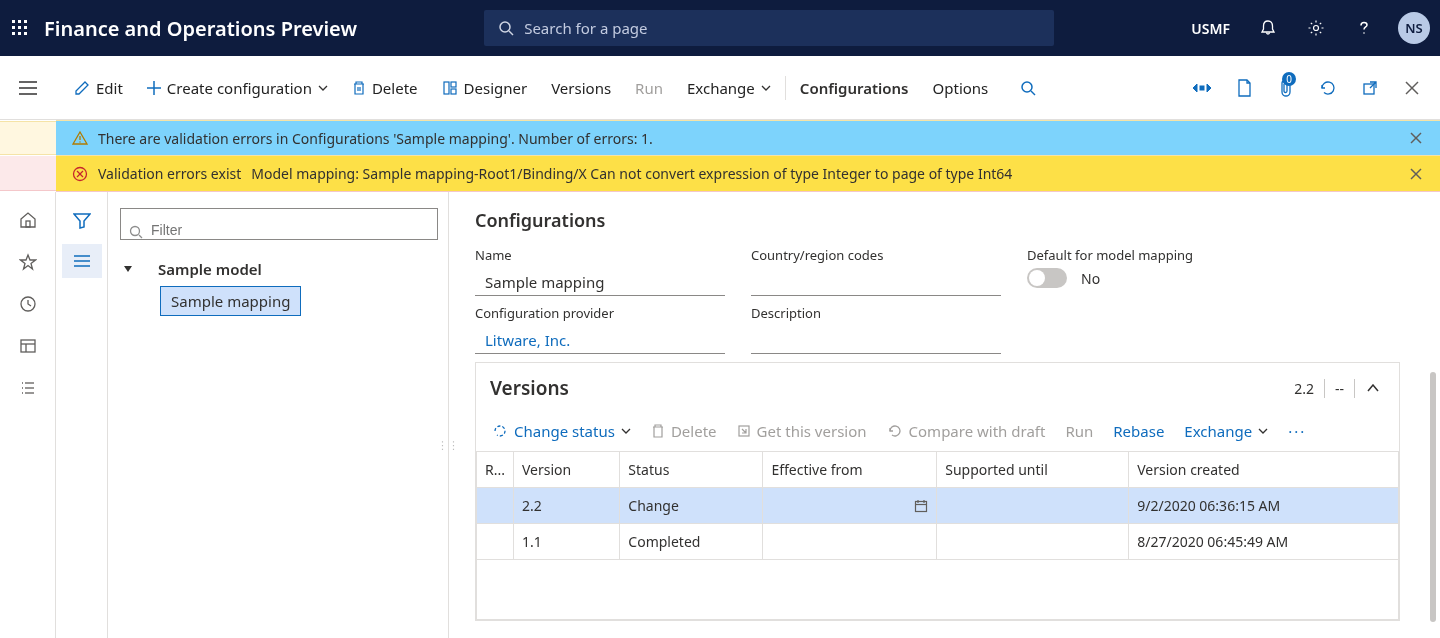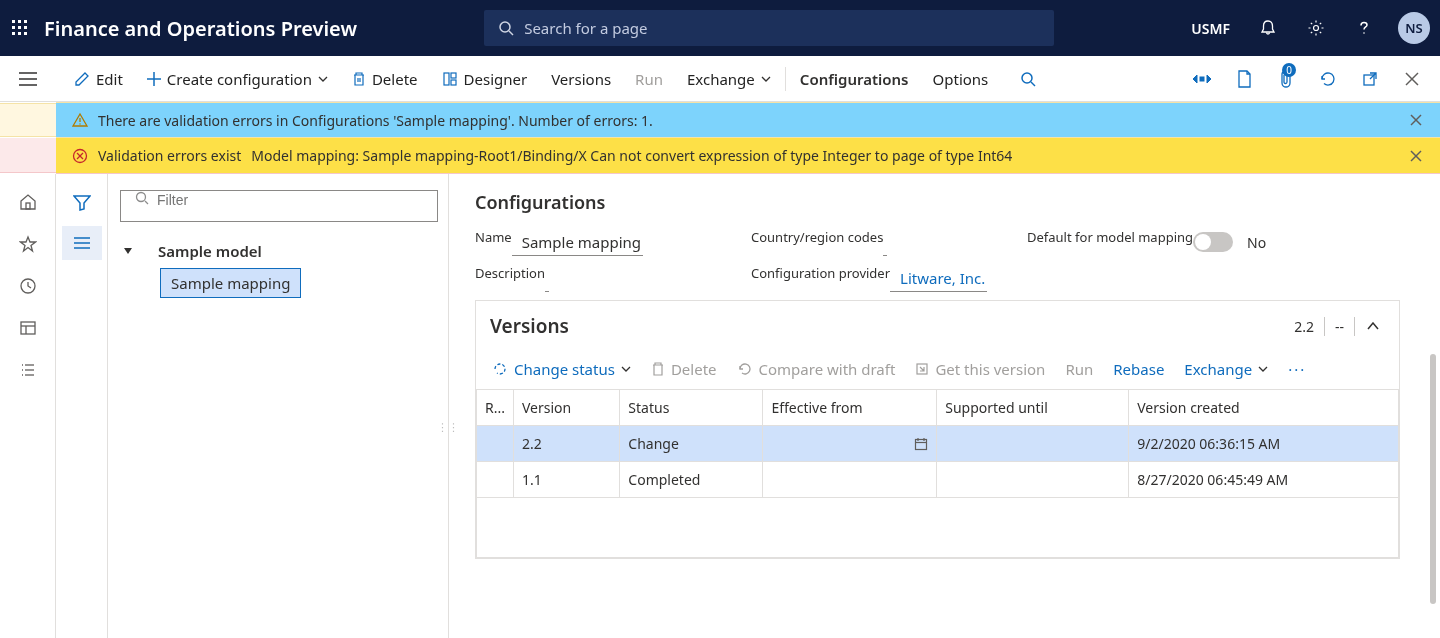--- a/index.html
+++ b/index.html
@@ -14,21 +14,21 @@
   .search-wrap { flex:0 0 570px; display:flex; justify-content:flex-start; }
   .search-box { width:570px; height:36px; background:#1c305b; border-radius:2px; display:flex; align-items:center; padding:0 14px; color:#cfd5e4; }
   .search-box svg { margin-right:10px; flex-shrink:0; }
   .search-box span { font-size:15px; color:#c3cbe0; }
   .top-right { display:flex; align-items:center; gap:8px; margin-left: auto; }
   .top-right .company { font-size:14px; font-weight:600; padding:0 10px; }
   .icon-btn { width:40px; height:40px; display:flex; align-items:center; justify-content:center; cursor:pointer; }
   .avatar { width:32px; height:32px; border-radius:50%; background:#b9cae6; color:#0e1c3e; display:flex; align-items:center; justify-content:center; font-weight:600; font-size:13px; margin-left:6px;}
 
   
-  .cmd-row { display:flex; align-items:stretch; height:46px; border-bottom:1px solid #e1dfdd; }
+  .cmd-row { display:flex; align-items:stretch; height:64px; border-bottom:1px solid #e1dfdd; }
   .cmd-hamburger { width:56px; display:flex; align-items:center; justify-content:center; border-right:1px solid #fff;}
   .cmd-bar { flex:1; display:flex; align-items:center; padding:0 6px; }
   .cmd-item { display:flex; align-items:center; gap:6px; padding:0 12px; height:100%; color:#232323; font-size:15px; cursor:pointer; white-space:nowrap; }
   .cmd-item.disabled { color:#a19f9d; cursor:default; }
   .cmd-item.active { font-weight:600; color:#323130;}
   .cmd-sep { width:1px; height:24px; background:#e1dfdd; margin:0 2px; }
   .cmd-right { margin-left:auto; display:flex; align-items:center; gap:6px; padding-right:4px;}
   .cmd-right .icon-btn { width:36px; height:36px; color:#0F6CBD;}
   .pill-badge { position:relative; }
   .pill-count { position:absolute; top:2px; left:14px; background:#0F6CBD; color:#fff; font-size:10px; border-radius:8px; min-width:14px; height:14px; display:flex; align-items:center; justify-content:center; padding:0 3px;}
@@ -53,35 +53,35 @@
   .rail-item { width:40px; height:40px; display:flex; align-items:center; justify-content:center; color:#605e5c; cursor:pointer; }
 
   .content { flex:1; display:flex; }
 
   
   .tree-icons { width:52px; border-right:1px solid #e1dfdd; display:flex; flex-direction:column; align-items:center; padding-top:12px; gap:6px;}
   .tree-icons .ti { width:40px; height:34px; display:flex; align-items:center; justify-content:center; color:#0F6CBD; cursor:pointer;}
   .tree-icons .ti.active { background:#e8eef8; }
 
   .tree-col { width:341px; border-right:1px solid #e1dfdd; padding:16px 10px 10px 12px; position:relative;}
-  .filter-box { display:flex; align-items:flex-start; height:32px; border:1px solid #8a8886; padding:0 14px; color:#605e5c; gap:6px;}
+  .filter-box { display:flex; align-items:flex-end; height:32px; border:1px solid #8a8886; padding:0 8px; color:#605e5c; gap:6px;}
   .filter-box input { border:none; outline:none; font-size:14px; color:#323130; flex:1; background:transparent;}
   .tree { margin-top:14px; }
   .tree-node { display:flex; align-items:center; gap:22px; font-size:15px; height:30px; }
   .tree-node.root { font-weight:600; }
   .tree-node .caret { width:16px; display:flex; justify-content:center;}
   .tree-child-row { display:flex; align-items:center; height:34px; padding-left:40px;}
   .tree-child { border:1px solid #0F6CBD; background:#cfe1fb; padding:4px 10px; font-size:15px; cursor:pointer;}
   .splitter { position:absolute; right:-4px; top:50%; width:8px; height:40px; cursor:col-resize; color:#bdbdbd; display:flex; align-items:center; justify-content:center; font-size:11px;}
 
   
   .details { flex:1; padding:16px 10px 0 26px; overflow-y:auto; position:relative;}
   .details h2 { margin:0 0 14px 0; font-size:18px; font-weight:600; }
   .fields-row { display:flex; gap:26px; margin-bottom:8px;}
-  .field { display:flex; flex-direction:row; width:250px;}
+  .field { display:flex; flex-direction:column; width:250px;}
   .field label { font-size:13px; color:#323130; margin-bottom:4px;}
   .field .val { font-size:15px; padding:4px 2px; border-bottom:1px solid #8a8886; color:#323130; height:28px;}
   .field .val.link { color:#0F6CBD; }
   .field .val.indent { padding-left:10px; }
   .toggle-row { display:flex; align-items:center; gap:14px; }
   .toggle { width:40px; height:20px; border-radius:10px; background:#c8c6c4; position:relative; }
   .toggle .knob { position:absolute; left:2px; top:2px; width:16px; height:16px; border-radius:50%; background:#fff; }
 
   
   .versions { border:1px solid #e1dfdd; margin-top:2px; margin-right:30px; }
@@ -398,26 +398,26 @@
           <div class="toggle-row">
             <div class="toggle">
                 <div class="knob"></div>
               </div>
             <span>No</span>
           </div>
         </div>
       </div>
       <div class="fields-row">
         <div class="field">
+          <label>Configuration provider</label>
+          <div class="val link indent">Litware, Inc.</div>
+        </div>
+        <div class="field">
           <label>Description</label>
           <div class="val"></div>
-        </div>
-        <div class="field">
-          <label>Configuration provider</label>
-          <div class="val link indent">Litware, Inc.</div>
         </div>
       </div>
 
       <div class="versions">
         <div class="v-header">
           <h3>Versions</h3>
           <span class="meta">2.2</span>
           <span class="meta">--</span>
           <span class="chev">
             <svg width="12" height="8" viewBox="0 0 12 8" fill="none" stroke="#323130" stroke-width="1.5">
@@ -435,32 +435,32 @@
                 <path d="M1 1 L5 5 L9 1"></path>
               </svg>
           </div>
           <div class="btn disabled">
             <svg width="14" height="16" viewBox="0 0 14 16" fill="none" stroke="#a19f9d" stroke-width="1.2">
                 <path d="M2 4 L12 4 M4 4 L4 2 L10 2 L10 4 M3 4 L3 14 L11 14 L11 4"></path>
               </svg>
             <span>Delete</span>
           </div>
           <div class="btn disabled">
+            <svg width="14" height="14" viewBox="0 0 14 14" fill="none" stroke="#a19f9d" stroke-width="1.2">
+                <rect x="2" y="2" width="10" height="10"></rect>
+                <path d="M5 5 L9 9 M9 5 L9 9 L5 9"></path>
+              </svg>
+            <span>Get this version</span>
+          </div>
+          <div class="btn disabled">
             <svg width="16" height="14" viewBox="0 0 16 14" fill="none" stroke="#a19f9d" stroke-width="1.3">
                 <path d="M3 7 A5 5 0 1 1 5 11"></path>
                 <polyline points="3,4 3,7 6,7"></polyline>
               </svg>
             <span>Compare with draft</span>
-          </div>
-          <div class="btn disabled">
-            <svg width="14" height="14" viewBox="0 0 14 14" fill="none" stroke="#a19f9d" stroke-width="1.2">
-                <rect x="2" y="2" width="10" height="10"></rect>
-                <path d="M5 5 L9 9 M9 5 L9 9 L5 9"></path>
-              </svg>
-            <span>Get this version</span>
           </div>
           <div class="btn disabled">
             <span>Run</span>
           </div>
           <div class="btn link">
             <span>Rebase</span>
           </div>
           <div class="btn link">
             <span>Exchange</span>
             <svg width="10" height="6" viewBox="0 0 10 6" fill="none" stroke="#323130" stroke-width="1.3">

